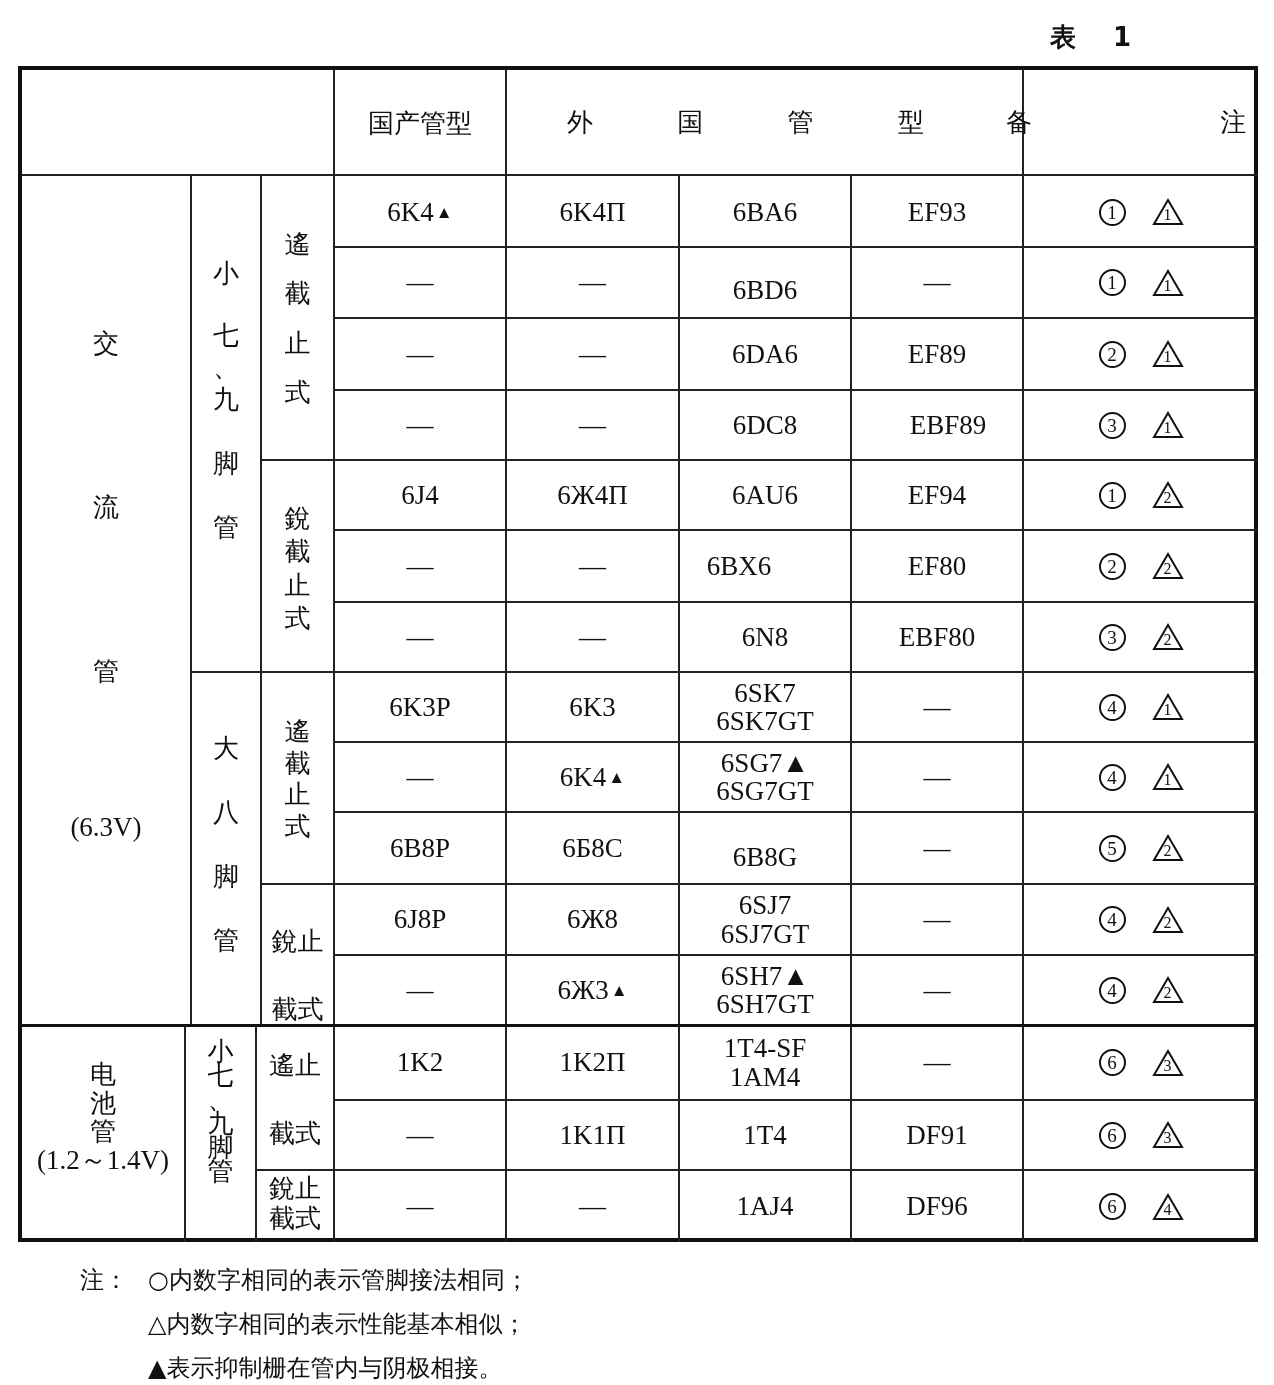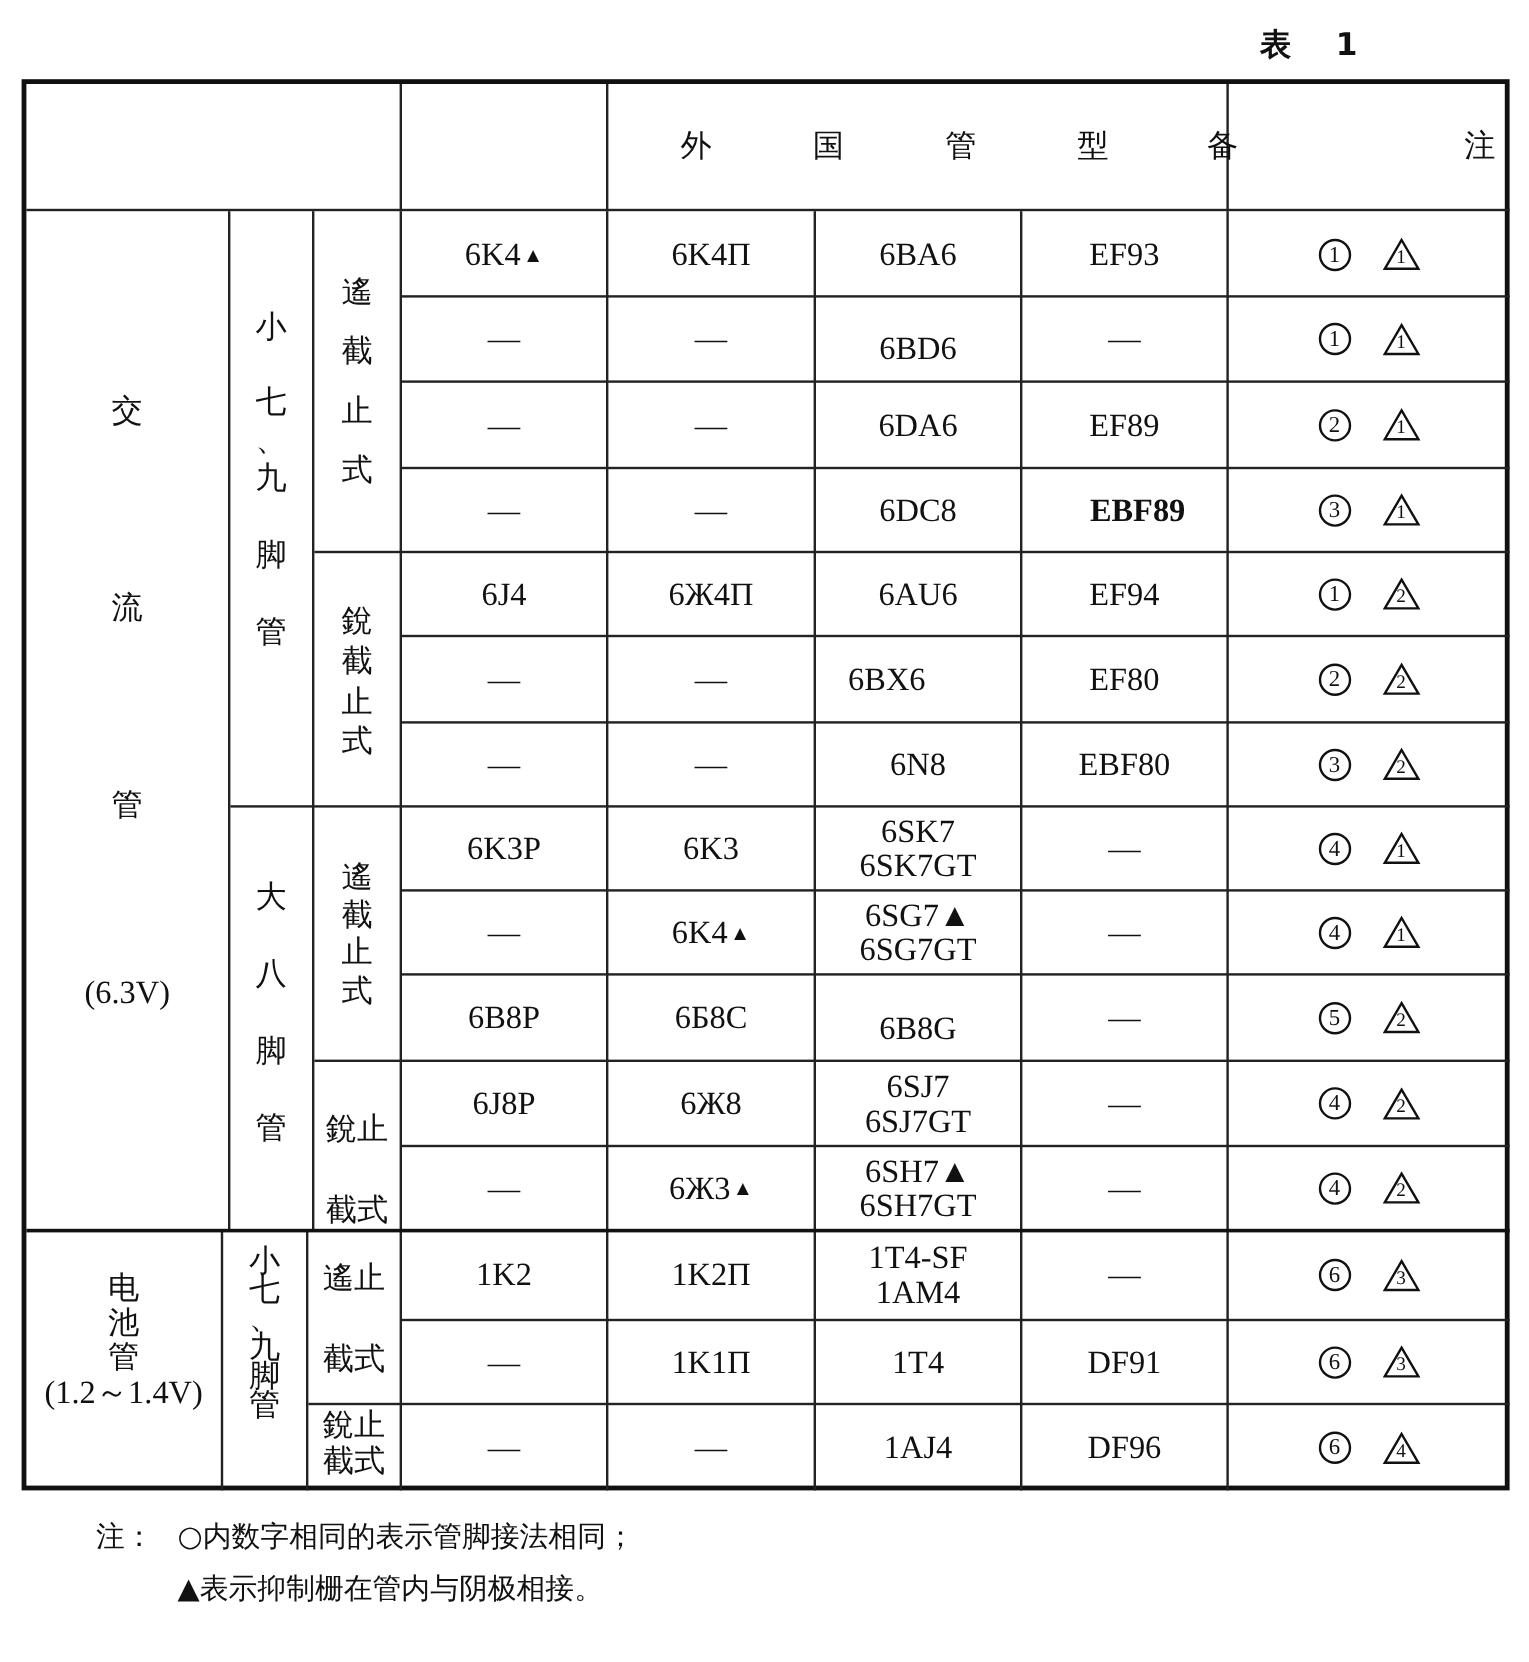--- a/index.html
+++ b/index.html
@@ -38,20 +38,21 @@
 
 <div class="caption">表 1</div>
 
 <div class="table">
 
   <div class="vline" style="left:311px; top:0; height:106px;"></div>
   <div class="vline" style="left:483px; top:0; height:106px;"></div>
   <div class="vline" style="left:1000px; top:0; height:106px;"></div>
   <div class="hline" style="left:0; width:1236px; top:104px;"></div>
 
+  <div class="cell hdr" style="left:313px; top:0; width:170px; height:104px; align-items:flex-start; padding-top:40px;">国产管型</div>
   <div class="cell hdr" style="left:485px; top:0; width:515px; height:104px; word-spacing:0;">
     <span style="white-space:pre; letter-spacing:38px;">外 国 管 型</span>
   </div>
   <div class="cell hdr" style="left:1002px; top:0; width:234px; height:104px;">
     <span style="white-space:pre; letter-spacing:90px; padding-left:60px;">备 注</span>
   </div>
 
   <div class="vline" style="left:168px; top:106px; height:850px;"></div>
   <div class="vline" style="left:238px; top:106px; height:850px;"></div>
   <div class="vline" style="left:311px; top:106px; height:1066px;"></div>
@@ -217,21 +218,21 @@
       </div>
       <div class="cell" style="left: 313px; width: 170px; top: 321px; height: 68px;">
         <span>—</span>
       </div>
       <div class="cell" style="left: 485px; width: 171px; top: 321px; height: 68px;">
         <span>—</span>
       </div>
       <div class="cell" style="left: 658px; width: 170px; top: 321px; height: 68px;">
         <span>6DC8</span>
       </div>
-      <div class="cell" style="left: 830px; width: 192px; top: 321px; height: 68px; font-weight: bold;">
+      <div class="cell" style="left: 830px; width: 192px; top: 321px; height: 68px;">
         <span>EBF89</span>
       </div>
       <div class="cell" style="left: 1002px; width: 234px; top: 321px; height: 68px;">
         <div class="remark">
           <span class="circ">3</span>
           <span class="triangle">
             <svg width="32" height="28" viewBox="0 0 32 28">
               <polygon points="16,2 30,26 2,26" fill="none" stroke="#111" stroke-width="2"></polygon>
             </svg>
             <span>1</span>
@@ -510,15 +511,18 @@
       </div>
     </div>
 </div>
 
 <div class="notes">
   <div class="row">
     <span style="width:68px;">注：</span>
     <span>○内数字相同的表示管脚接法相同；</span>
   </div>
   <div class="row indent">
+    <span>△内数字相同的表示性能基本相似；</span>
+  </div>
+  <div class="row indent">
     <span>▲表示抑制栅在管内与阴极相接。</span>
   </div>
 </div>
 
 </body></html>

